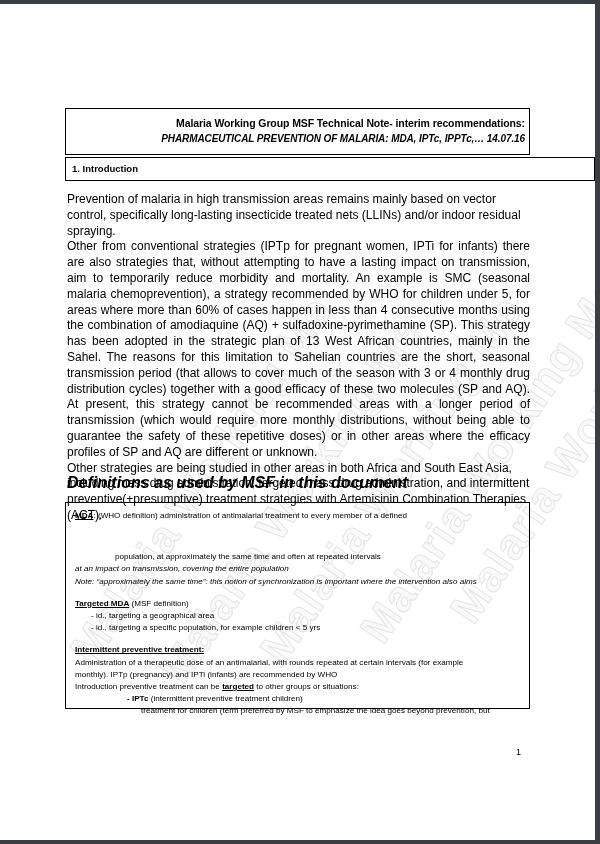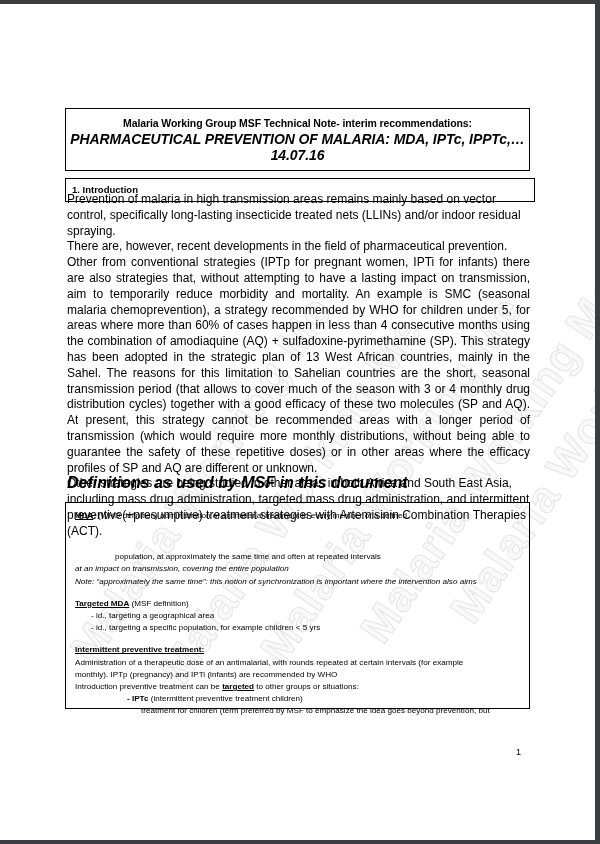--- a/index.html
+++ b/index.html
@@ -84,42 +84,42 @@
   }
 
   
   .title-box {
     position: absolute;
     left: 65px;
     top: 104px;
     width: 465px;
     border: 1px solid #000;
     padding: 6px 4px 7px 4px;
-    text-align: center;
+    text-align: right;
   }
   .title-line1 {
     font-size: 10.5px;
     font-weight: bold;
     line-height: 16px;
     letter-spacing: -0.1px;
   }
   .title-line2 {
-    font-size: 14px;
+    font-size: 10px;
     font-weight: bold;
     font-style: italic;
     line-height: 16px;
     letter-spacing: -0.1px;
   }
 
   
   .section-box {
     position: absolute;
     left: 65px;
-    top: 174px;
-    width: 470px;
+    top: 153px;
+    width: 530px;
     border: 1px solid #000;
     padding: 4px 0 5px 6px;
   }
   .section-box-label {
     font-size: 9.5px;
     font-weight: bold;
     line-height: 13px;
   }
 
   
@@ -209,21 +209,20 @@
       <div class="title-line1">Malaria Working Group MSF Technical Note- interim recommendations:</div>
       <div class="title-line2">PHARMACEUTICAL PREVENTION OF MALARIA: MDA, IPTc, IPPTc,…  14.07.16</div>
     </div>
 
     <div class="section-box">
       <div class="section-box-label">1. Introduction</div>
     </div>
 
     <div class="body-area">
       <p class="para nojust">Prevention of malaria in high transmission areas remains mainly based on vector control, specifically long-lasting insecticide treated nets (LLINs) and/or indoor residual spraying.</p>
-      <p class="para nojust">There are, however, recent developments in the field of pharmaceutical prevention.</p>
       <p class="para">Other from conventional strategies (IPTp for pregnant women, IPTi for infants) there are also strategies that, without attempting to have a lasting impact on transmission, aim to temporarily reduce morbidity and mortality. An example is SMC (seasonal malaria chemoprevention), a strategy recommended by WHO for children under 5, for areas where more than 60% of cases happen in less than 4 consecutive months using the combination of amodiaquine (AQ) + sulfadoxine-pyrimethamine (SP). This strategy has been adopted in the strategic plan of 13 West African countries, mainly in the Sahel.  The reasons for this limitation to Sahelian countries are the short, seasonal transmission period (that allows to cover much of the season with 3 or 4 monthly drug distribution cycles) together with a good efficacy of these two molecules (SP and AQ). At present, this strategy cannot be recommended areas with a longer period of transmission (which would require more monthly distributions, without being able to guarantee the safety of these repetitive doses) or in other areas where the efficacy profiles of SP and AQ are different or unknown.</p>
       <p class="para nojust">Other strategies are being studied in other areas in both Africa and South East Asia, including mass drug administration, targeted mass drug administration, and intermittent preventive(+presumptive)  treatment strategies with Artemisinin Combination Therapies (ACT).</p>
     </div>
 
     <div class="defs-heading">Definitions as used by MSF in this document</div>
 
     <div class="defs-box">
 
       <div class="def-line">
         <span class="u">MDA</span><span>: (WHO definition) administration of antimalarial treatment to every member of a defined</span>

